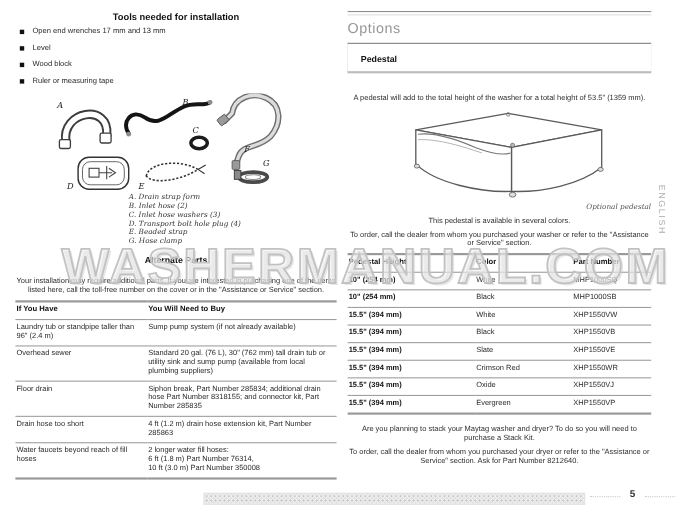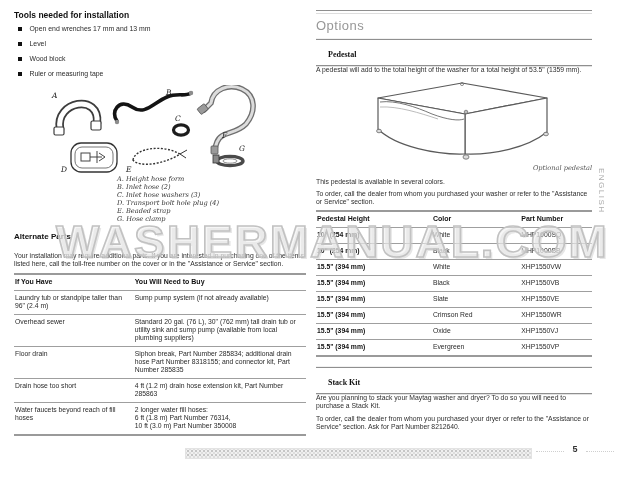--- a/index.html
+++ b/index.html
@@ -6,21 +6,21 @@
   body{
     width:620px;height:478px;position:relative;overflow:hidden;
     background:#ffffff;color:#2a2a2a;
     font-family:"Liberation Sans", sans-serif;
     -webkit-font-smoothing:antialiased;
   }
   .col{position:absolute;top:10px;}
   .col-left{left:14px;width:292px;}
   .col-right{left:316px;width:276px;}
 
-  h1,h2,h3,p{margin:0;padding:0;font-weight:normal;}
+  h1,h2,h3,p{margin:0;padding:0;font-weight:normal;text-align:center;}
   .b-title{font-size:8.5px;font-weight:bold;color:#111;margin-bottom:5px;}
   .body-text{font-size:6.8px;line-height:8px;color:#2e2e2e;}
 
   
   .bullets{list-style:none;margin:0 0 6px 0;padding:0;}
   .bullets li{display:flex;align-items:flex-start;margin:0 0 7px 4px;font-size:6.9px;line-height:8px;}
   .sq{width:3.5px;height:3.5px;background:#111;margin:2px 8px 0 0;flex:none;}
 
   
   .parts-title{margin-top:6px;margin-bottom:0;}
@@ -45,22 +45,22 @@
   .pt-c2{width:32%;}
   .pt-c3{width:26%;}
 
   
   .rule{height:2px;border-top:1px solid #8f8f8f;border-bottom:1px solid #dedede;}
   .options-title{
     text-align:left;color:#979797;font-size:13px;letter-spacing:0.5px;
     padding:4px 0 6px 0;
   }
   .sec-head{border-top:1px solid #8f8f8f;border-bottom:1px solid #8f8f8f;
-    padding:3px 0 4px 12px;margin-bottom:0;
-    box-shadow:0 1px 0 #e2e2e2, 0 -0.5px 0 #e2e2e2;font-family:Liberation Serif, serif;}
+    padding:3px 0 4px 12px;margin-bottom:20px;
+    box-shadow:0 1px 0 #e2e2e2, 0 -0.5px 0 #e2e2e2;}
   .sec-head .t{font-size:8px;font-weight:bold;color:#111;}
   .pedestal-fig{display:block;margin:3px auto 0 auto;}
   .fig-caption{text-align:right;font-family:"DejaVu Serif", serif;font-style:italic;
     font-size:6.6px;color:#555;margin:1px 0 6px 0;}
   .note{margin-bottom:4px;}
   .right-table{margin:4px 0 10px 0;}
   .stack-p{margin-bottom:5px;}
 
   
   .dotbar{position:absolute;left:185px;top:448px;width:345px;height:9px;
@@ -148,21 +148,21 @@
     <path d="M166,69 l7,-4 M166,69 l6,4" stroke="#333" stroke-width="1"></path>
     <text x="112" y="87">E</text>
 
     <ellipse cx="216" cy="76" rx="13" ry="4.6" fill="none" stroke="#4a4a4a" stroke-width="3.4"></ellipse>
     <ellipse cx="216" cy="76" rx="7" ry="2.2" fill="none" stroke="#8a8a8a" stroke-width="1"></ellipse>
     <rect x="199" y="70" width="6" height="8" fill="#8a8a8a" stroke="#333" stroke-width="0.8"></rect>
     <text x="225" y="66">G</text>
   </svg>
 
   <div class="captions">
-    <div>A. Height hose form</div>
+    <div>A. Drain strap form</div>
     <div>B. Inlet hose (2)</div>
     <div>C. Inlet hose washers (3)</div>
     <div>D. Transport bolt hole plug (4)</div>
     <div>E. Beaded strap</div>
     <div>G. Hose clamp</div>
   </div>
 
   <h2 class="b-title alt-title">Alternate Parts</h2>
   <p class="body-text intro">Your installation may require additional parts. If you are interested in purchasing one of the items listed here, call the toll-free number on the cover or in the "Assistance or Service" section.</p>
 
@@ -272,23 +272,20 @@
         <td class="pt-c3">XHP1550VJ</td>
       </tr>
       <tr>
         <td class="pt-c1">15.5" (394 mm)</td>
         <td class="pt-c2">Evergreen</td>
         <td class="pt-c3">XHP1550VP</td>
       </tr>
     </tbody>
   </table>
 
-  <div class="sec-head">
-    <span class="t">Stack Kit</span>
-  </div>
   <p class="body-text stack-p">Are you planning to stack your Maytag washer and dryer? To do so you will need to purchase a Stack Kit.</p>
   <p class="body-text stack-p">To order, call the dealer from whom you purchased your dryer or refer to the "Assistance or Service" section. Ask for Part Number 8212640.</p>
 </div>
 
 <div class="watermark">WASHERMANUAL.COM</div>
 <div class="lang">ENGLISH</div>
 <div class="dotbar"></div>
 <div class="flank flank-l"></div>
 <div class="flank flank-r"></div>
 <div class="pagenum">5</div>

